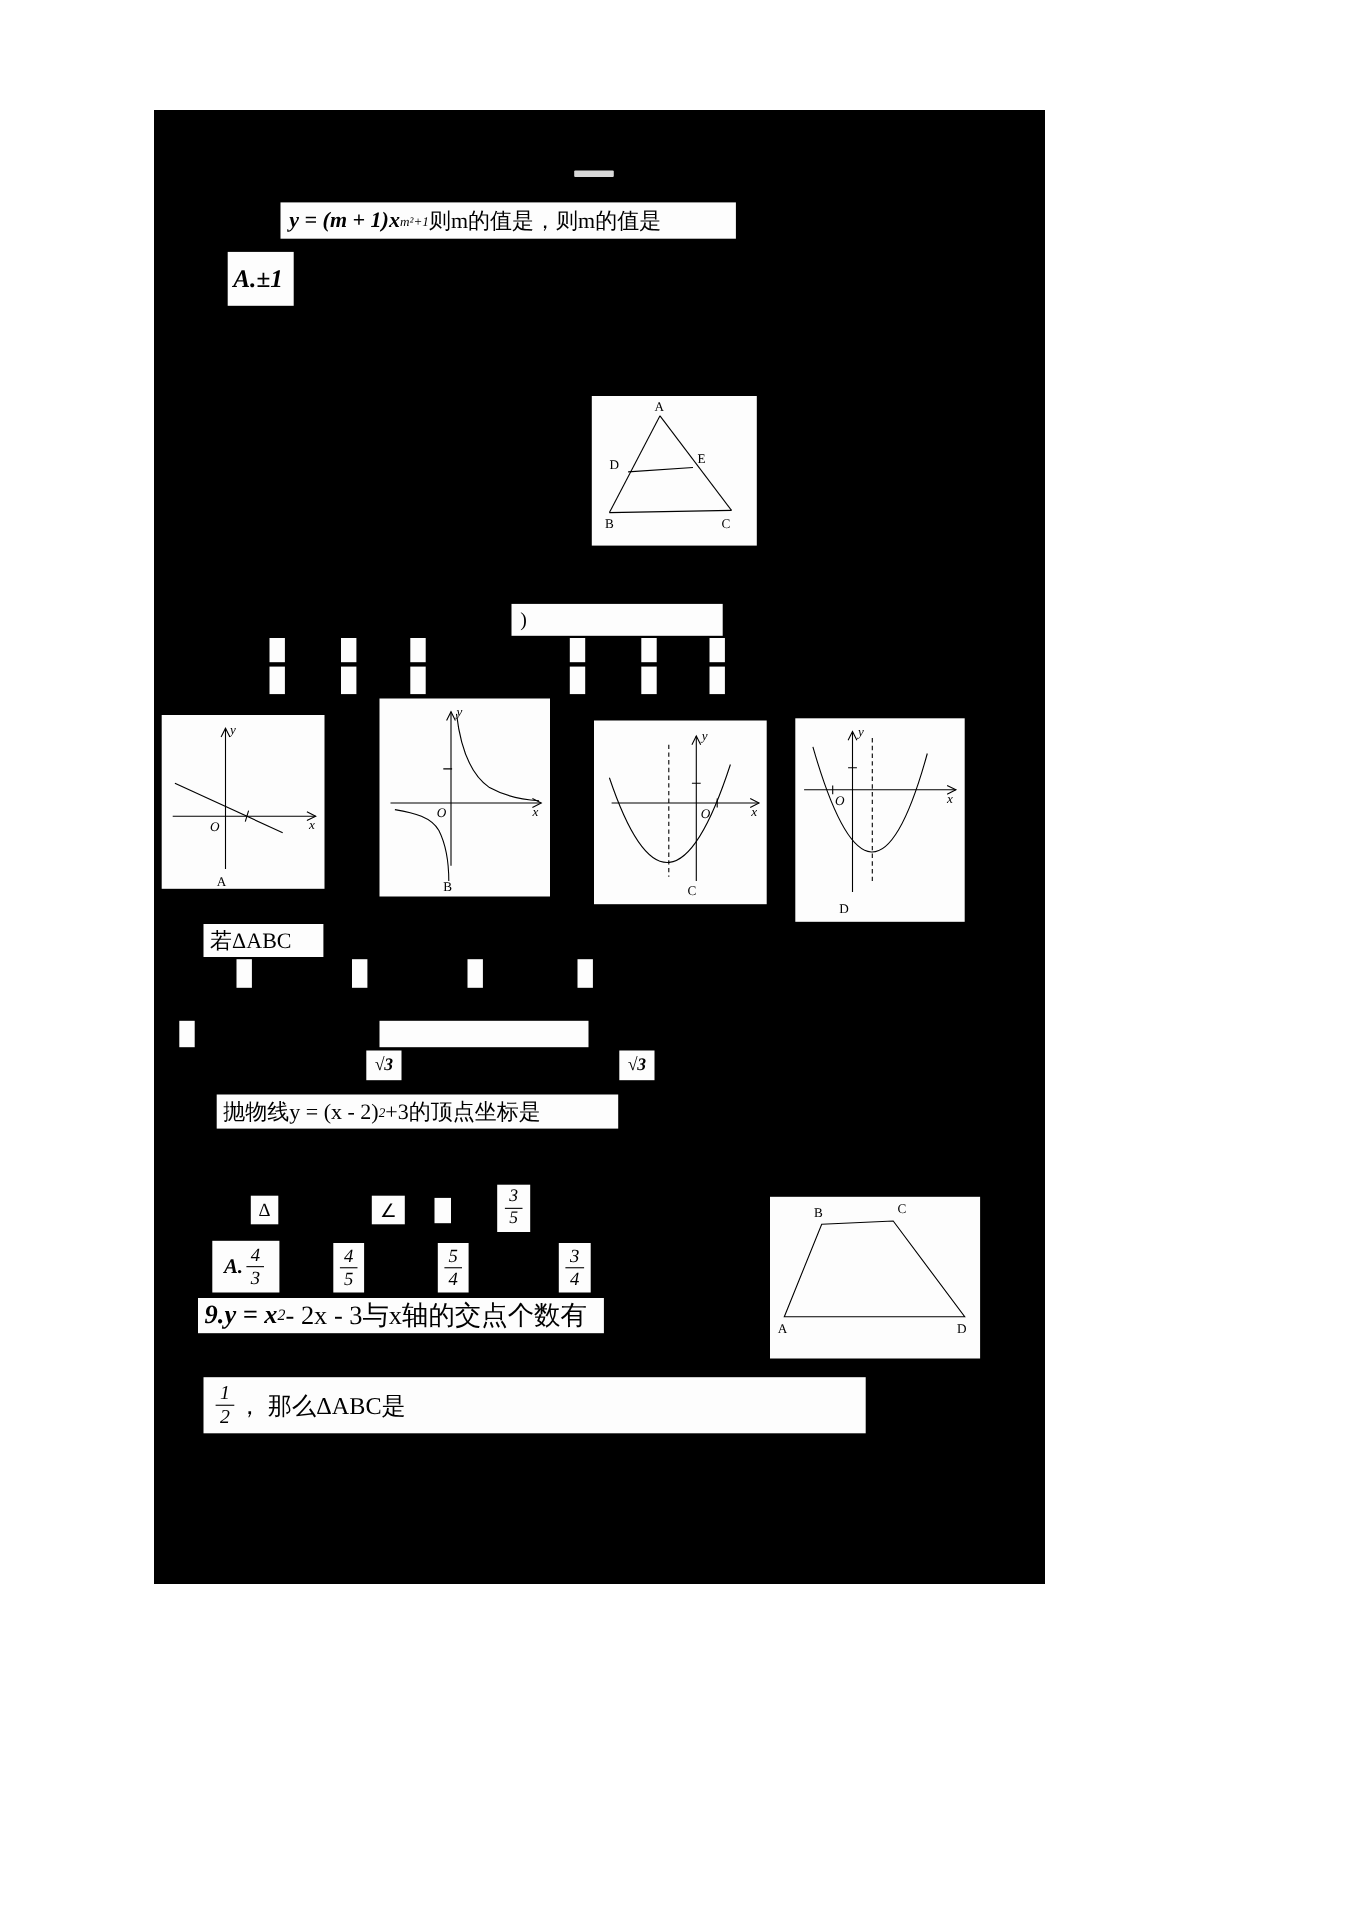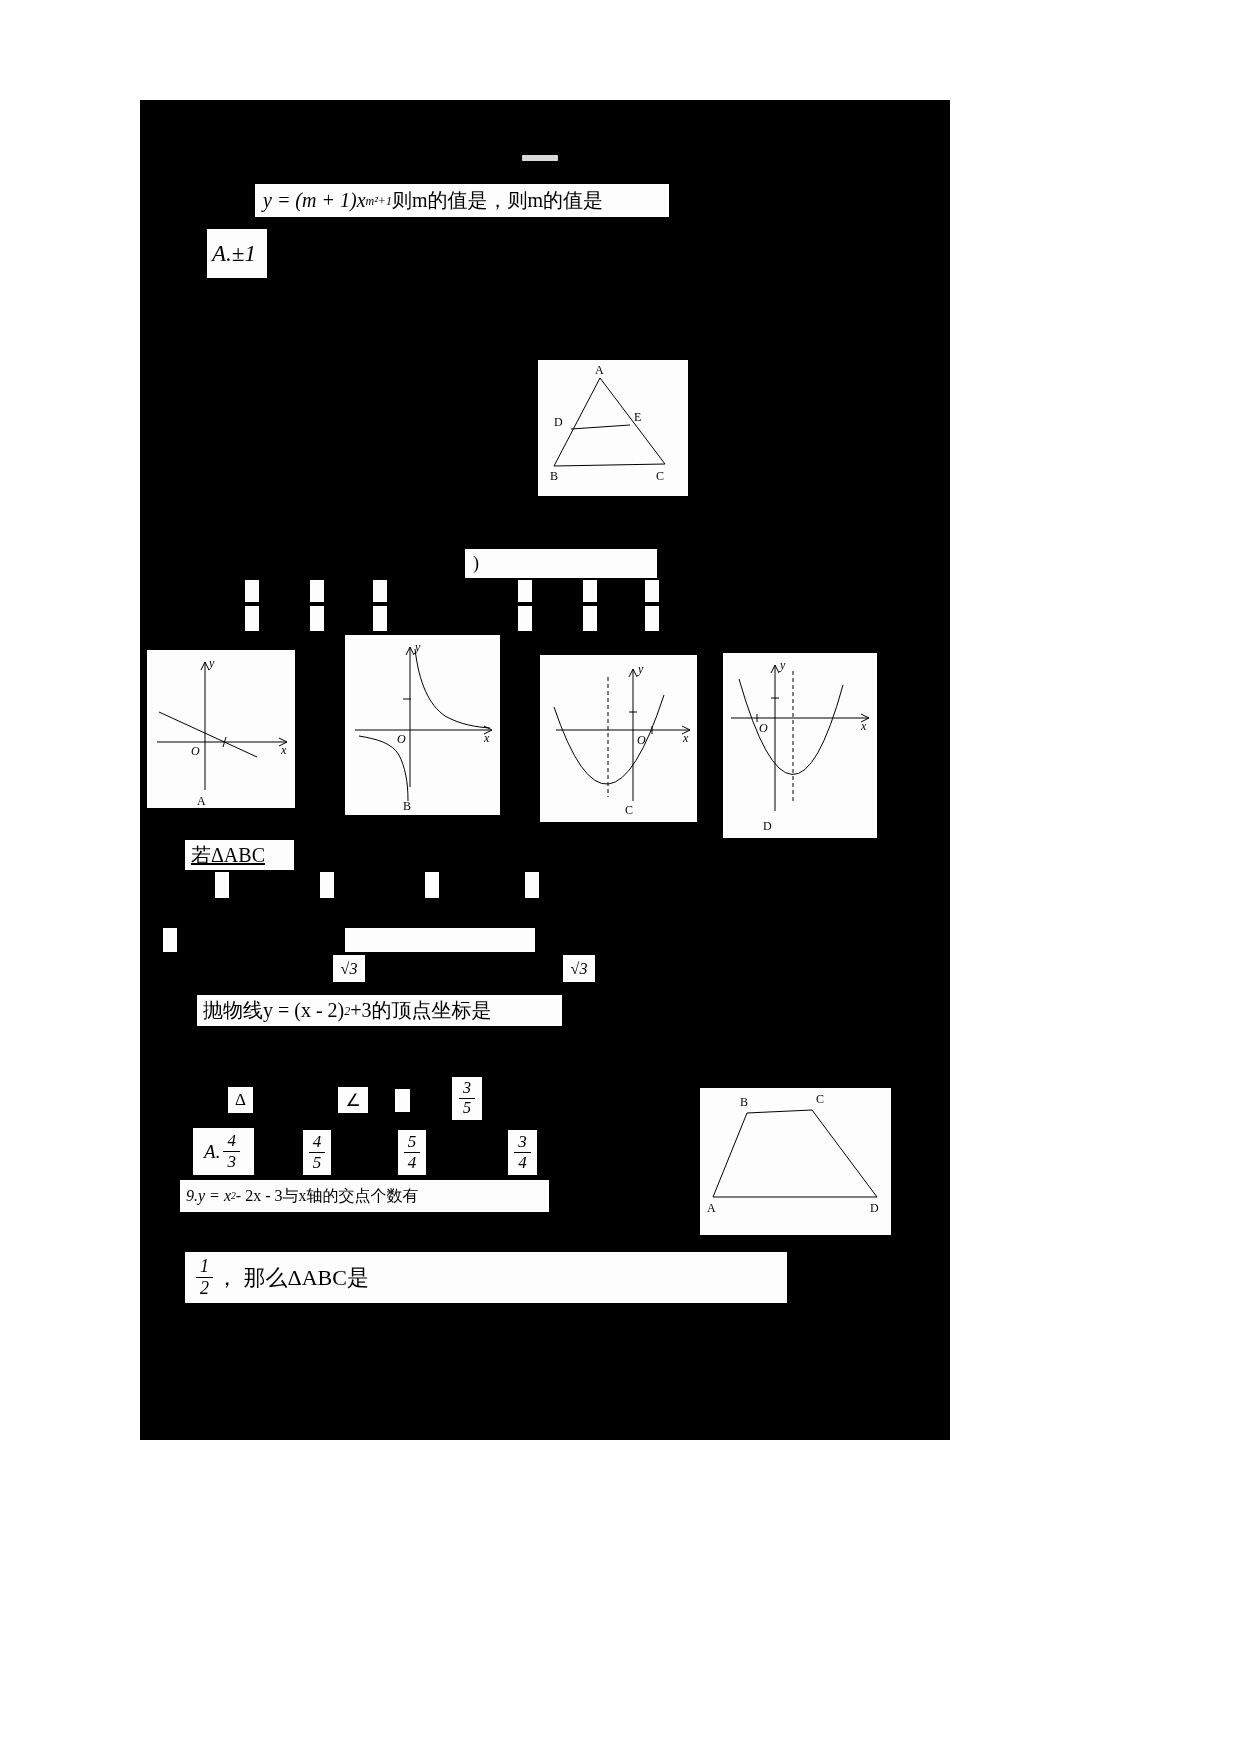--- a/index.html
+++ b/index.html
@@ -10,21 +10,21 @@
   }
   .black-area{
     position:absolute;left:140px;top:100px;width:810px;height:1340px;
     background:#000000;
   }
   .wbox{
     position:absolute;background:#fdfdfd;color:#000;
     display:flex;align-items:center;overflow:hidden;white-space:nowrap;
   }
   .figbox{position:absolute;background:#fdfdfd;}
-  .math{font-style:italic;}
+  .math{font-style:italic;font-weight:bold;}
   .cn{font-style:normal;}
   sup{font-size:0.60em;vertical-align:super;font-style:italic;line-height:0;}
   svg{display:block;}
   svg text{font-family:"Liberation Serif", serif;}
   .frac{
     display:inline-flex;flex-direction:column;align-items:center;
     line-height:1.05;font-style:italic;margin:0 3px;
   }
   .frac .num{display:block;padding:0 4px 1px;border-bottom:1px solid #000;}
   .frac .den{display:block;padding:1px 4px 0;}
@@ -158,21 +158,21 @@
       </g>
       <g font-size="12" font-style="italic" fill="#000">
         <text x="57" y="16">y</text>
         <text x="138" y="77">x</text>
         <text x="36" y="79">O</text>
         <text x="40" y="177" font-style="normal">D</text>
       </g>
     </svg>
   </div>
 
-  <div class="wbox" style="left:45px;top:740px;width:97px;height:30px;padding:0 6px;font-size:20px;text-decoration:underline;">
+  <div class="wbox" style="left:45px;top:740px;width:97px;height:30px;padding:0 6px;font-size:20px;">
     <span class="cn">若ΔABC</span>
   </div>
 
   <div class="fragbox" style="left:75px;top:772px;width:14px;height:26px;"></div>
   <div class="fragbox" style="left:180px;top:772px;width:14px;height:26px;"></div>
   <div class="fragbox" style="left:285px;top:772px;width:14px;height:26px;"></div>
   <div class="fragbox" style="left:385px;top:772px;width:14px;height:26px;"></div>
 
   <div class="fragbox" style="left:23px;top:828px;width:14px;height:24px;"></div>
   <div class="fragbox" style="left:205px;top:828px;width:190px;height:24px;"></div>
@@ -223,21 +223,21 @@
       <span class="den">4</span>
     </span>
   </div>
   <div class="wbox" style="left:368px;top:1030px;width:29px;height:45px;justify-content:center;font-size:17px;">
     <span class="frac">
       <span class="num">3</span>
       <span class="den">4</span>
     </span>
   </div>
 
-  <div class="wbox" style="left:40px;top:1080px;width:357px;height:32px;padding:0 6px;font-size:16px;">
+  <div class="wbox" style="left:40px;top:1080px;width:357px;height:32px;padding:0 6px;font-size:24px;">
     <span class="math">9.y = x</span>
       <sup>2</sup>
       <span class="cn">- 2x - 3与x轴的交点个数有</span>
   </div>
 
   <div class="figbox" style="left:560px;top:988px;width:191px;height:147px;">
     <svg width="191" height="147" viewBox="0 0 191 147">
       <g stroke="#000" stroke-width="1" fill="none">
         <path d="M47,25 L112,22 L177,109 L13,109 Z"></path>
       </g>

